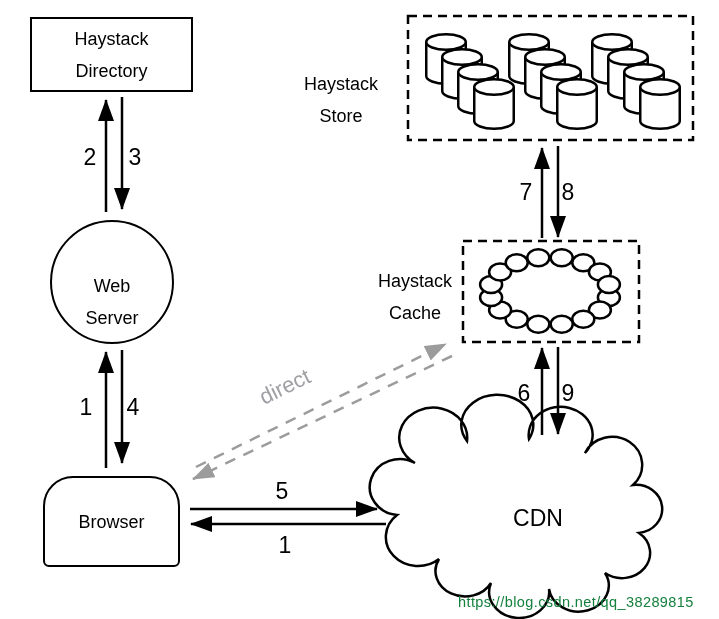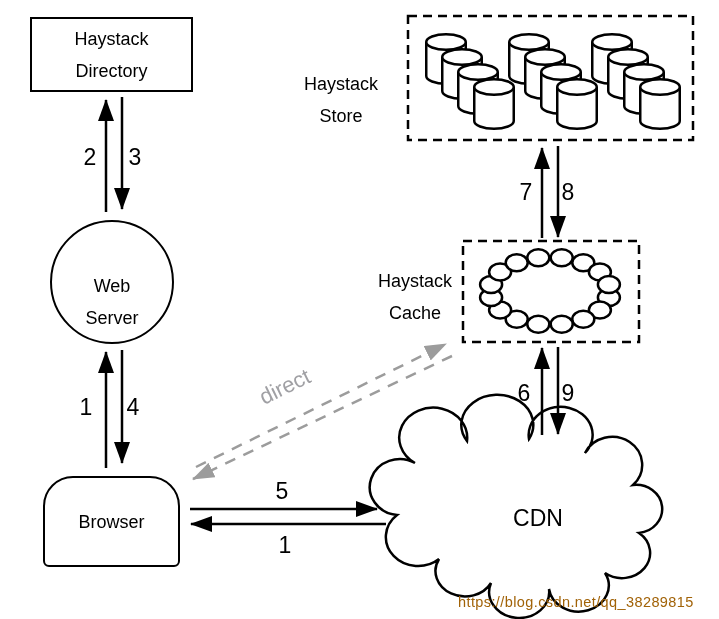--- a/index.html
+++ b/index.html
@@ -12,21 +12,21 @@
   .box{border:2.5px solid #000;background:#fff;}
   .lbl{font-size:18px;line-height:32px;}
   .num{position:absolute;width:34px;text-align:center;font-size:23px;line-height:26px;}
   #directory{left:30px;top:17px;width:163px;height:75px;}
   #webserver{left:50px;top:220px;width:124px;height:124px;border:2.5px solid #000;border-radius:50%;background:#fff;}
   #browser{left:43px;top:476px;width:137px;height:91px;border-radius:30px 30px 6px 6px;text-align:center;}
   #store-label{left:283px;top:68px;width:116px;}
   #cache-label{left:358px;top:265px;width:114px;}
   #cdn-label{left:488px;top:505px;width:100px;font-size:23px;}
   #direct-label{left:249px;top:374px;width:72px;transform:rotate(-26deg);color:#a0a0a4;font-size:22px;text-align:center;}
-  #watermark{position:absolute;left:458px;top:594px;font-size:14.5px;letter-spacing:.4px;color:#a16207;white-space:nowrap;}
+  #watermark{position:absolute;left:458px;top:594px;font-size:14.5px;letter-spacing:.4px;color:#15803d;white-space:nowrap;}
   .inner{width:112px;}
   .inner-ws{width:72px;margin-top:40px;}
 </style>
 </head>
 <body>
 
 <div id="stage">
 
   <svg id="shapes" width="719" height="619" viewBox="0 0 719 619">
     <defs>

